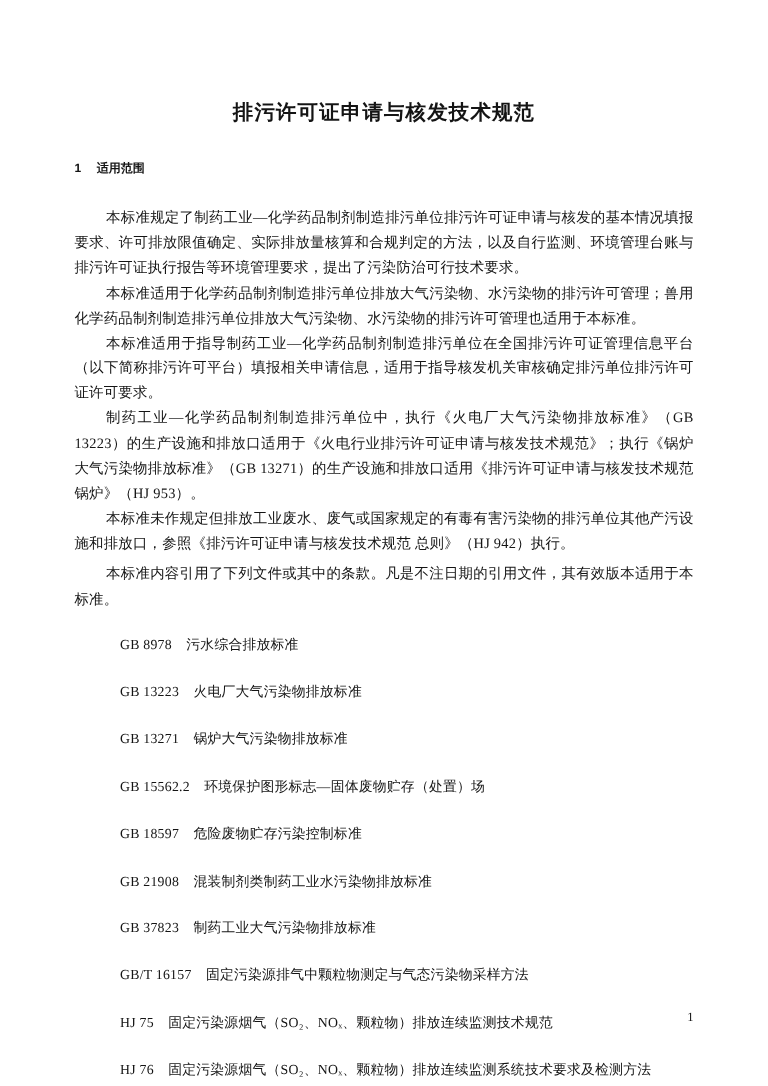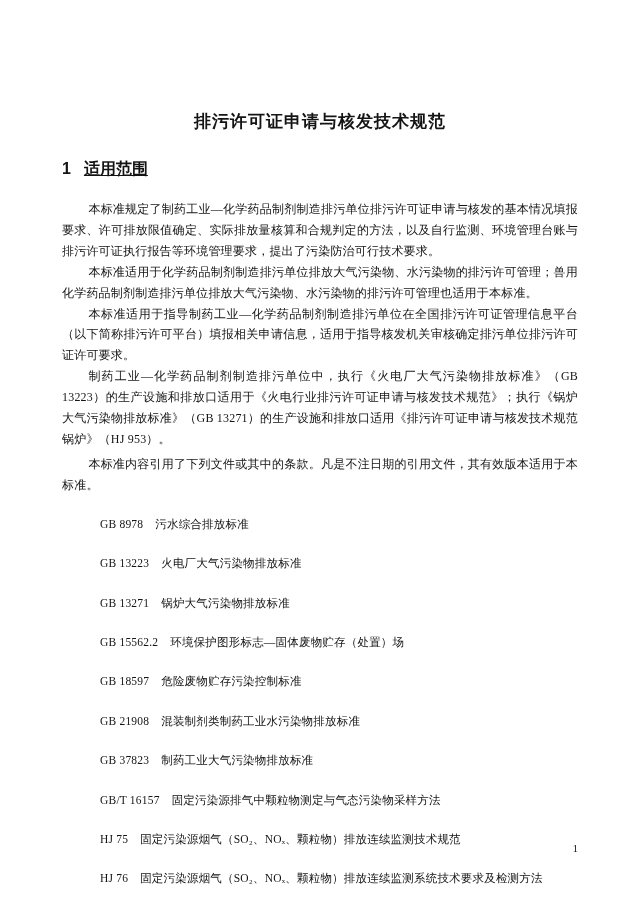--- a/index.html
+++ b/index.html
@@ -18,28 +18,27 @@
     padding: 0 62px;
   }
   .doc-title {
     font-family: "Liberation Sans", "DejaVu Sans", sans-serif;
     font-weight: bold;
     font-size: 17px;
     line-height: 20px;
     text-align: center;
     letter-spacing: 1px;
   }
-  .doc-title.line1 { padding-top: 112px; }
+  .doc-title.line1 { padding-top: 84px; }
   .doc-title.line2 { margin-top: 13px; }
   .sec-heading {
     font-family: "Liberation Sans", "DejaVu Sans", sans-serif;
     font-weight: bold;
-    font-size: 16px;
+    font-size: 10px;
     line-height: 15px;
-    text-decoration: underline;
   }
   .sec-heading .sec-num { display: inline-block; margin-right: 13px; }
   .sec1-heading { margin-top: 29px; }
   .sec2-heading { margin-top: 9px; }
   .para {
     font-size: 12px;
     line-height: 20.9px;
     text-align: justify;
     text-indent: 2.2em;
     letter-spacing: 0.2px;
@@ -74,20 +73,21 @@
   <div class="content">
 
     <h1 class="doc-title line1">排污许可证申请与核发技术规范</h1>
 
     <h2 class="sec-heading sec1-heading"><span class="sec-num">1</span><span>适用范围</span></h2>
 
     <p class="para first">本标准规定了制药工业—化学药品制剂制造排污单位排污许可证申请与核发的基本情况填报要求、许可排放限值确定、实际排放量核算和合规判定的方法，以及自行监测、环境管理台账与排污许可证执行报告等环境管理要求，提出了污染防治可行技术要求。</p>
     <p class="para">本标准适用于化学药品制剂制造排污单位排放大气污染物、水污染物的排污许可管理；兽用化学药品制剂制造排污单位排放大气污染物、水污染物的排污许可管理也适用于本标准。</p>
     <p class="para">本标准适用于指导制药工业—化学药品制剂制造排污单位在全国排污许可证管理信息平台（以下简称排污许可平台）填报相关申请信息，适用于指导核发机关审核确定排污单位排污许可证许可要求。</p>
     <p class="para">制药工业—化学药品制剂制造排污单位中，执行《火电厂大气污染物排放标准》（GB 13223）的生产设施和排放口适用于《火电行业排污许可证申请与核发技术规范》；执行《锅炉大气污染物排放标准》（GB 13271）的生产设施和排放口适用《排污许可证申请与核发技术规范 锅炉》（HJ 953）。</p>
+    <p class="para">本标准未作规定但排放工业废水、废气或国家规定的有毒有害污染物的排污单位其他产污设施和排放口，参照《排污许可证申请与核发技术规范 总则》（HJ 942）执行。</p>
 
 
     <p class="para intro">本标准内容引用了下列文件或其中的条款。凡是不注日期的引用文件，其有效版本适用于本标准。</p>
 
     <ul class="ref-list">
       <li class="ref-item"><span class="ref-code">GB 8978</span><span>污水综合排放标准</span></li>
       <li class="ref-item"><span class="ref-code">GB 13223</span><span>火电厂大气污染物排放标准</span></li>
       <li class="ref-item"><span class="ref-code">GB 13271</span><span>锅炉大气污染物排放标准</span></li>
       <li class="ref-item"><span class="ref-code">GB 15562.2</span><span>环境保护图形标志—固体废物贮存（处置）场</span></li>
       <li class="ref-item"><span class="ref-code">GB 18597</span><span>危险废物贮存污染控制标准</span></li>

